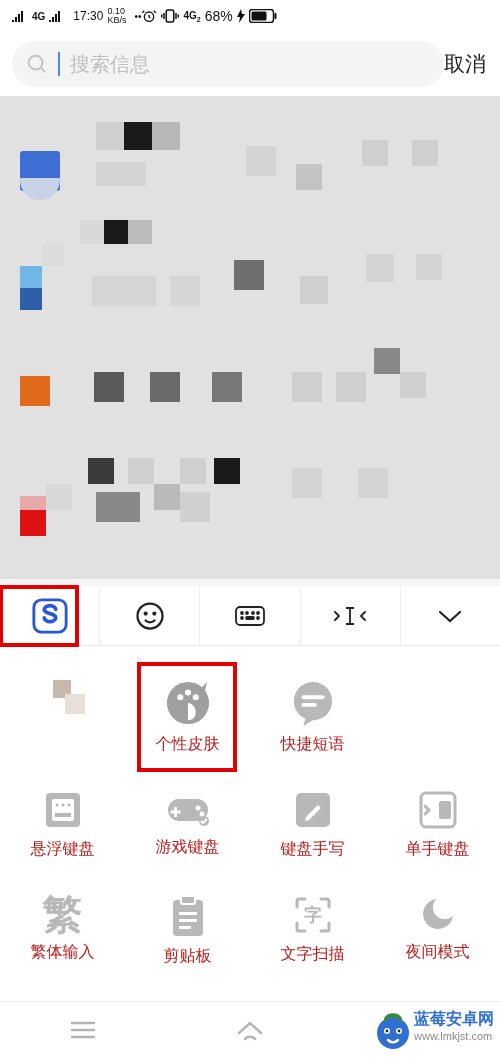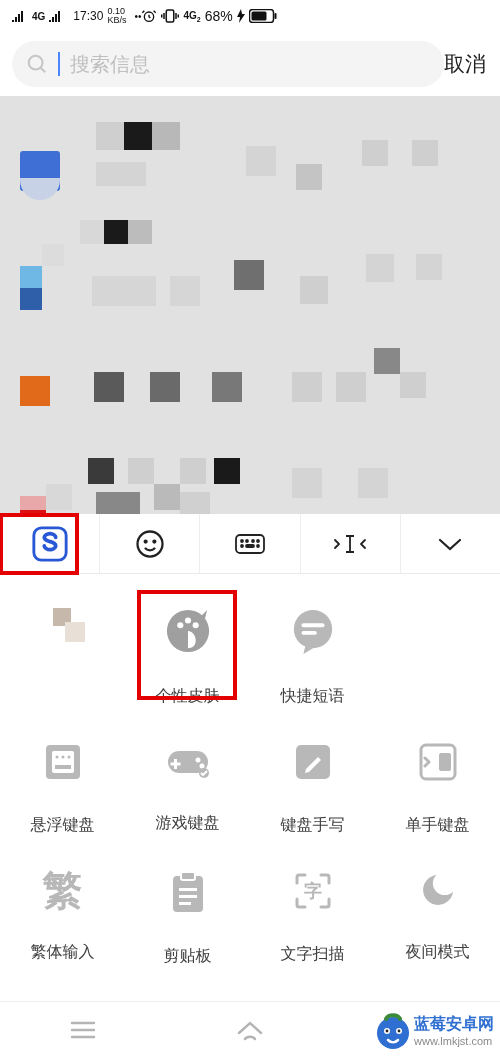--- a/index.html
+++ b/index.html
@@ -17,26 +17,26 @@
   
   .ime { position: absolute; left: 0; bottom: 0; width: 500px; background: #fff; }
   .ime-top { height: 60px; display: flex; align-items: center; border-bottom: 1px solid #e9e9e9; }
   .ime-top .cell { flex: 1; display: flex; align-items: center; justify-content: center; height: 100%; border-right: 1px solid #eee; }
   .ime-top .cell:last-child { border-right: none; }
   .logo-cell { flex: 0 0 78px; position: relative; }
   .red-frame { position: absolute; border: 4px solid #e30000; pointer-events: none; }
   .grid { padding: 20px 0 14px; }
   .grow { display: flex; }
   .gitem { width: 25%; display: flex; flex-direction: column; align-items: center; gap: 8px; padding: 14px 0 20px; }
-  .gitem .lbl { font-size: 16px; color: #404040; font-family: Liberation Serif, serif; margin-top: 24px; }
+  .gitem .lbl { font-size: 16px; color: #b91c1c; font-family: Liberation Serif, serif; }
   .gitem svg { display: block; }
   .bot-bar { height: 56px; border-top: 1px solid #eee; display: flex; }
   .bot-bar .b { flex: 1; display: flex; align-items: center; justify-content: center; }
   
-  .wm { position: absolute; right: 6px; bottom: 6px; display: flex; align-items: center; }
+  .wm { position: absolute; right: 6px; bottom: 6px; display: flex; align-items: flex-start; }
   .wm .txt { text-align: left; }
   .wm .t1 { font-size: 16px; color: #2f6fd1; font-weight: 700; }
   .wm .t2 { font-size: 11px; color: #8a8a8a; }
 </style>
 </head>
 <body>
 
 <div class="status-bar">
   <div class="status-left">
     <svg width="16" height="12" viewBox="0 0 16 12">

